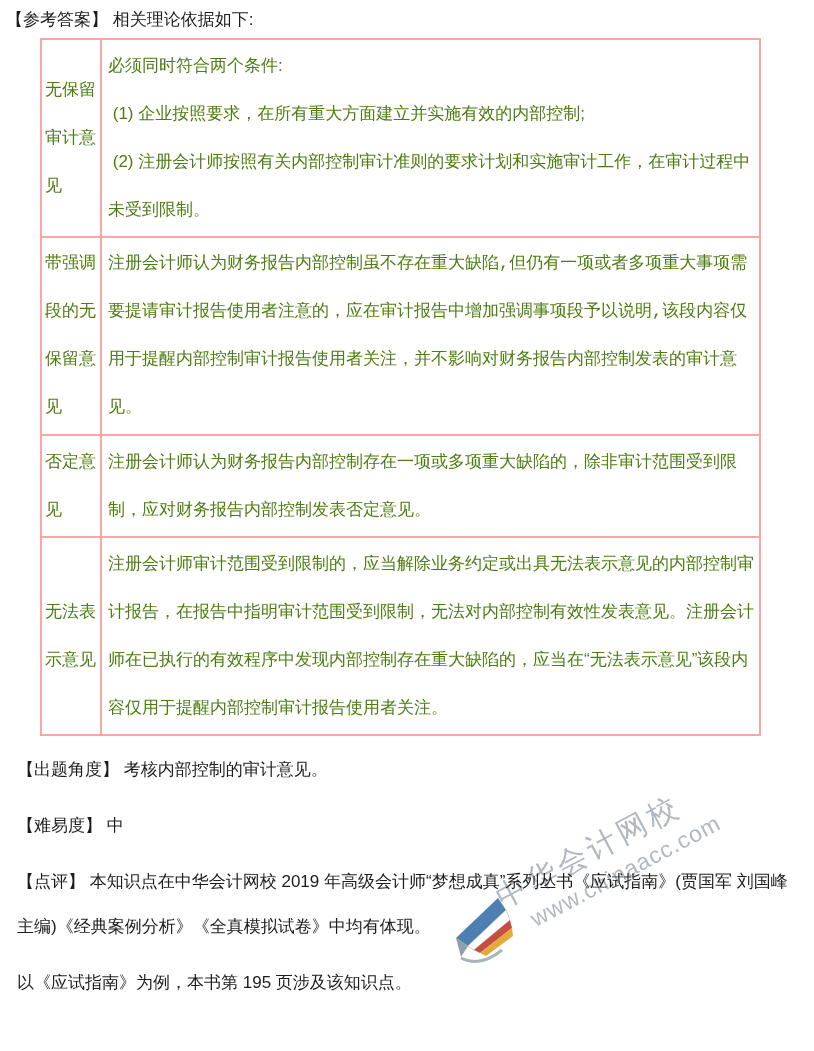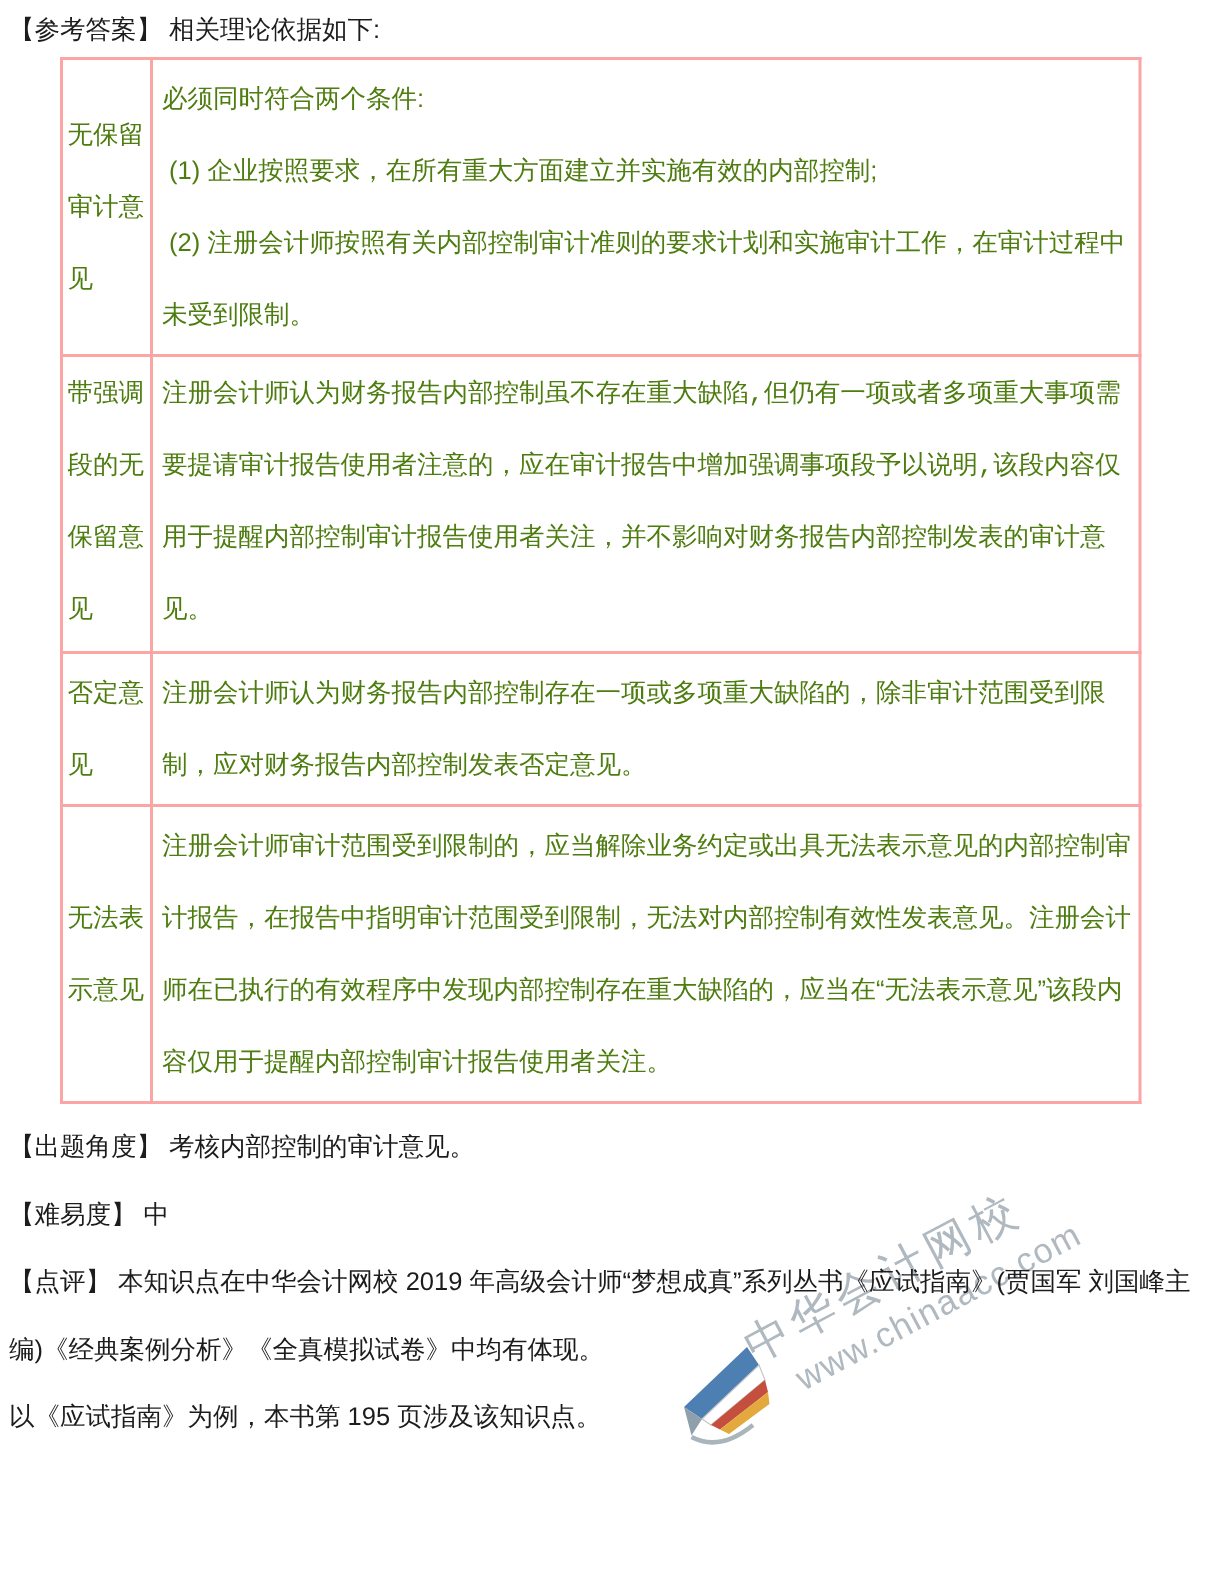--- a/index.html
+++ b/index.html
@@ -40,21 +40,21 @@
     line-height: 48px;
     word-break: break-all;
     white-space: pre-wrap;
   }
   tr.r1 { height: 193px; }
   tr.r2 { height: 189px; font-family: Liberation Mono, monospace; }
   tr.r3 { height: 95px; margin-left: 43px;  }
   tr.r4 { height: 198px; }
 
   .footer { margin-top: 6px; }
-  .footer p { margin: 0; font-size: 17px; line-height: 45px; word-break: break-all; }
+  .footer p { margin: 11px; font-size: 17px; line-height: 45px; word-break: break-all; }
 
   .watermark {
     position: absolute;
     z-index: 0;
     left: 505px; top: 878px;
     transform: rotate(-28deg);
     transform-origin: 0 50%;
     white-space: nowrap;
     pointer-events: none;
   }

